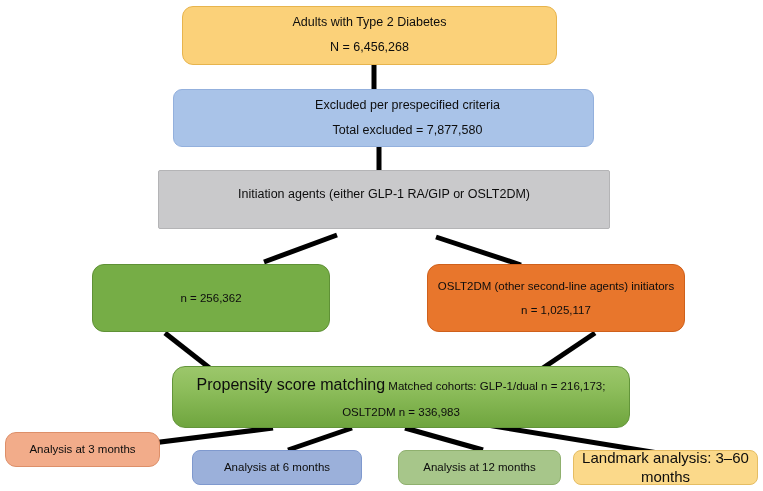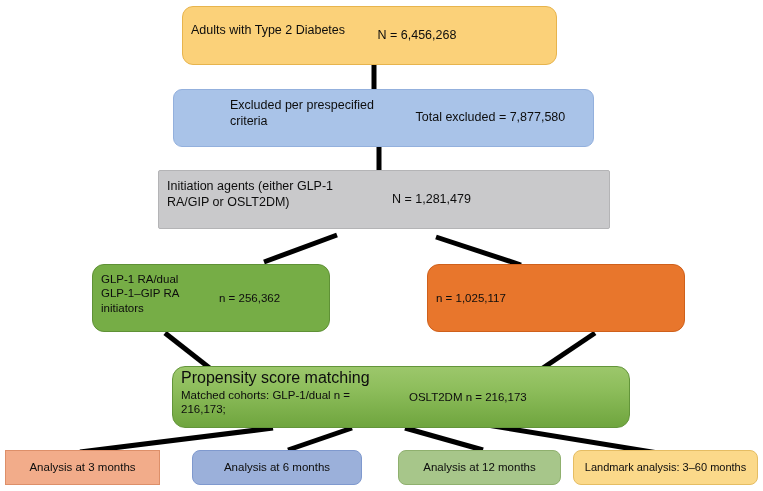--- a/index.html
+++ b/index.html
@@ -23,23 +23,24 @@
     top: 0;
     width: 763px;
     height: 491px;
     pointer-events: none;
     z-index: 1;
   }
   .node {
     position: absolute;
     box-sizing: border-box;
     display: flex;
-    flex-direction: row;
+    flex-direction: column;
     align-items: center;
     justify-content: center;
+    text-align: center;
     z-index: 2;
     color: #0d0d0d;
     line-height: 1.25;
   }
   .node .line1, .node .line2 {
     display: block;
     width: 100%;
     padding: 0 8px;
     box-sizing: border-box;
   }
@@ -87,24 +88,24 @@
     background: linear-gradient(to bottom, #9cc76b 0%, #8dbd5b 38%, #6fa53e 100%);
     border: 1px solid #63953a;
     border-radius: 13px;
     font-size: 11.5px;
   }
   .n-psm .line1 { margin-bottom: 10px; }
   .psm-big {
     font-size: 16px;
   }
   .n-an3 {
-    left: 5px; top: 450px; width: 155px; height: 35px;
+    left: 5px; top: 432px; width: 155px; height: 35px;
     background: #f2ac8a;
     border: 1px solid #dd8f69;
-    border-radius: 0;
+    border-radius: 11px;
     font-size: 11.5px;
   }
   .n-an6 {
     left: 192px; top: 450px; width: 170px; height: 35px;
     background: #9bb0da;
     border: 1px solid #7f99ce;
     border-radius: 8px;
     font-size: 11.5px;
   }
   .n-an12 {
@@ -113,21 +114,21 @@
     border: 1px solid #8fb06e;
     border-radius: 8px;
     font-size: 11.5px;
     margin-left: 8px;
   }
   .n-landmark {
     left: 573px; top: 450px; width: 185px; height: 35px;
     background: #fbd98a;
     border: 1px solid #e5bd63;
     border-radius: 8px;
-    font-size: 11px;
+    font-size: 15px;
   }
 </style>
 </head>
 <body>
 
 <div id="canvas">
 
   <svg class="connectors" viewBox="0 0 763 491">
 
     <line x1="374" y1="65" x2="374" y2="89" stroke="#000000" stroke-width="5"></line>
@@ -156,35 +157,34 @@
     <span class="line2">N = 6,456,268</span>
   </div>
 
   <div class="node n-excluded">
     <span class="line1">Excluded per prespecified criteria</span>
     <span class="line2">Total excluded = 7,877,580</span>
   </div>
 
   <div class="node n-initiation">
     <span class="line1">Initiation agents (either GLP-1 RA/GIP or OSLT2DM)</span>
-    <span class="line2">N = 1,281,479</span>
   </div>
 
   <div class="node n-glp1">
-    <span class="line1">GLP-1 RA/dual GLP-1–GIP RA initiators</span>
     <span class="line2">n = 256,362</span>
   </div>
 
   <div class="node n-oslt2dm">
+    <span class="line1">OSLT2DM (other second-line agents) initiators</span>
     <span class="line2">n = 1,025,117</span>
   </div>
 
   <div class="node n-psm">
     <span class="line1"><span class="psm-big">Propensity score matching</span> <span>Matched cohorts: GLP-1/dual n = 216,173;</span></span>
-    <span class="line2">OSLT2DM n = 216,173</span>
+    <span class="line2">OSLT2DM n = 336,983</span>
   </div>
 
   <div class="node n-an3">
     <span>Analysis at 3 months</span>
   </div>
 
   <div class="node n-an6">
     <span>Analysis at 6 months</span>
   </div>
 

